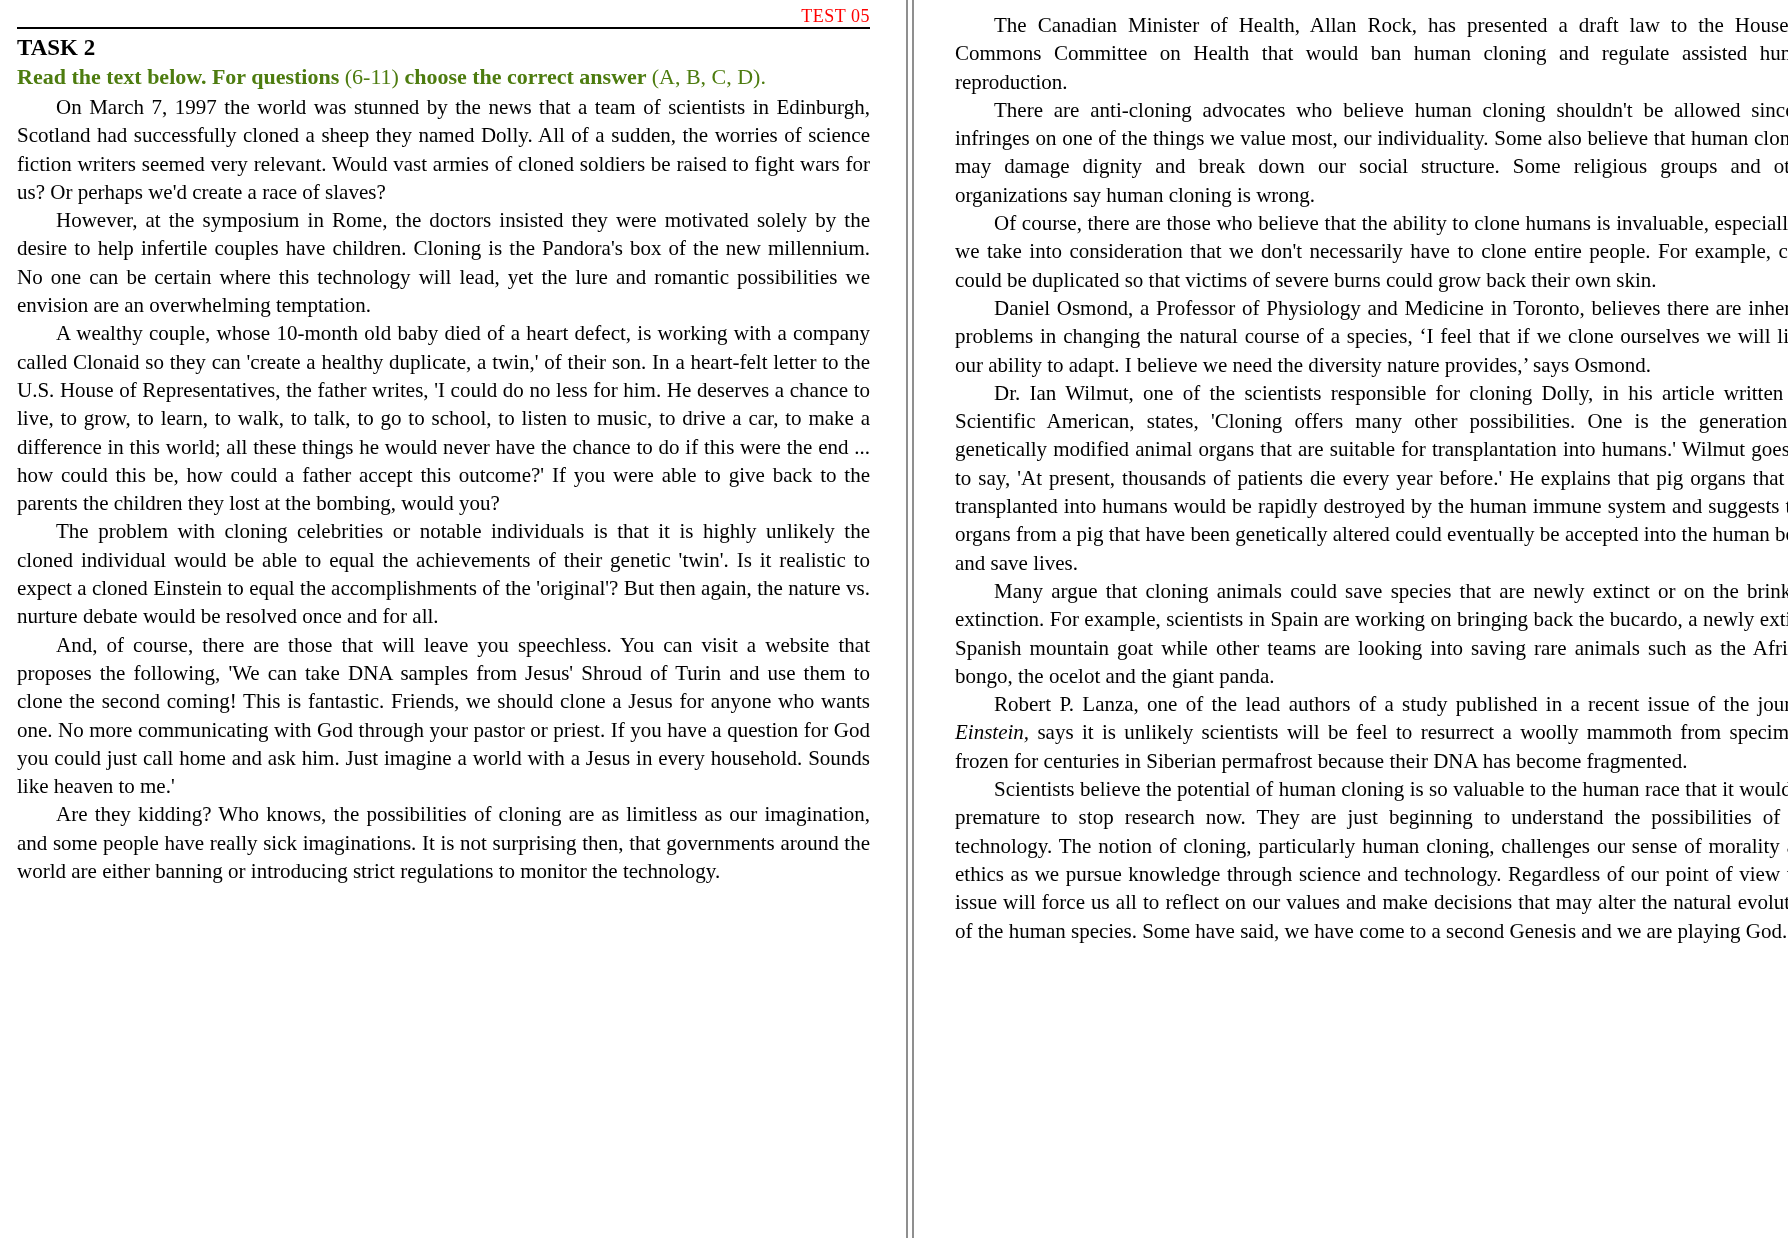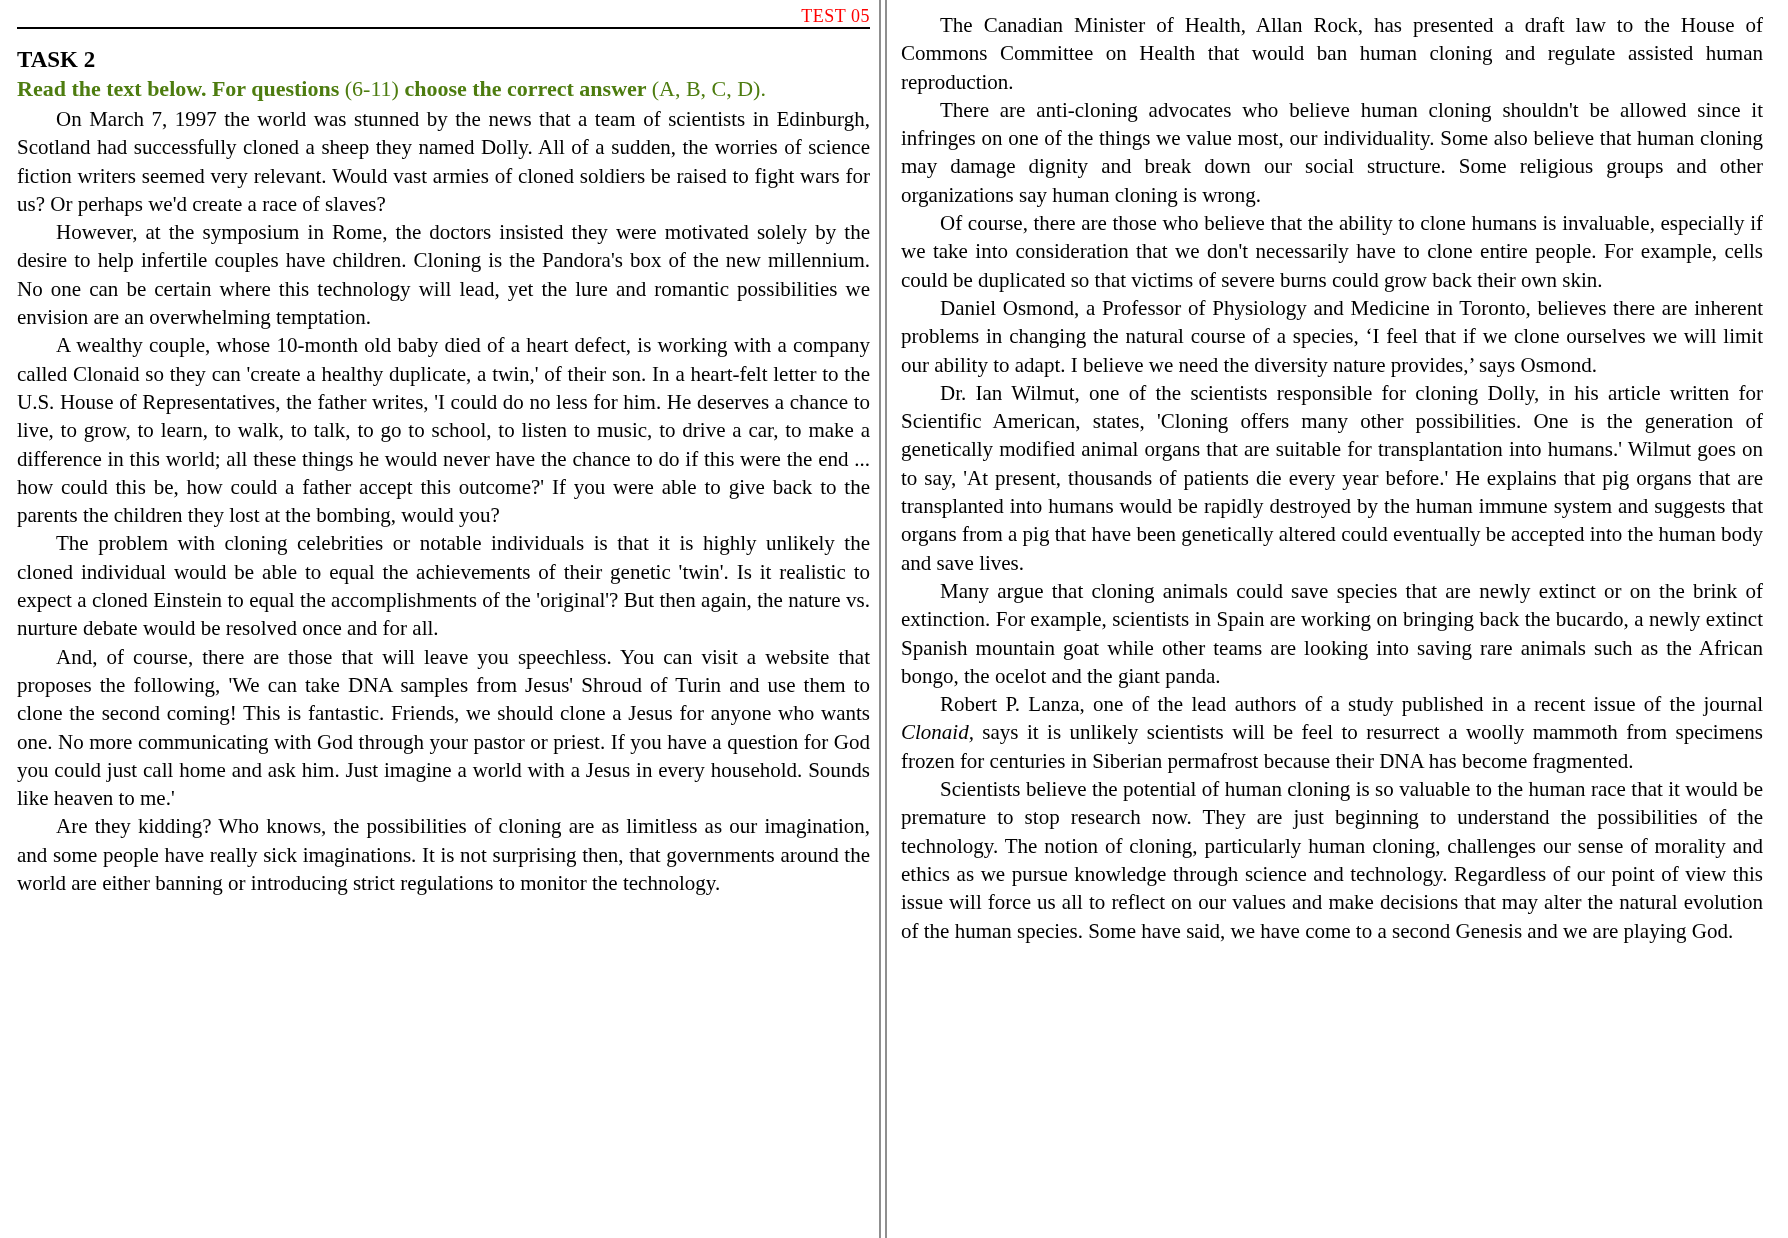--- a/index.html
+++ b/index.html
@@ -10,20 +10,21 @@
     height: 1238px;
     overflow: hidden;
   }
   .page {
     position: relative;
     width: 1556px;
     height: 1238px;
     display: flex;
     font-family: "Liberation Serif", "DejaVu Serif", serif;
     color: #000000;
+    gap: 27px;
   }
   .col-left {
     width: 853px;
     margin-left: 17px;
     flex: none;
   }
   .divider {
     flex: none;
     width: 4px;
     margin-left: 9px;
@@ -47,21 +48,21 @@
   .test-label {
     color: #ff0000;
     font-size: 18px;
     line-height: 20px;
     letter-spacing: 0.5px;
   }
   .task-title {
     font-weight: bold;
     font-size: 23px;
     line-height: 30px;
-    margin-top: 16px;
+    margin-top: 4px;
   }
   .instruction {
     color: #4d7c0f;
     font-size: 22px;
     line-height: 28px;
     margin-bottom: 2px;
     white-space: nowrap;
   }
   .instruction .seg-bold { font-weight: bold; }
   .instruction .seg-normal { font-weight: normal; }
@@ -98,18 +99,18 @@
   <div class="divider"></div>
 
   <div class="col-right">
     <div id="right-paras">
         <p class="para"><span>The Canadian Minister of Health, Allan Rock, has presented a draft law to the House of Commons Committee on Health that would ban human cloning and regulate assisted human reproduction.</span></p>
         <p class="para"><span>There are anti-cloning advocates who believe human cloning shouldn't be allowed since it infringes on one of the things we value most, our individuality. Some also believe that human cloning may damage dignity and break down our social structure. Some religious groups and other organizations say human cloning is wrong.</span></p>
         <p class="para"><span>Of course, there are those who believe that the ability to clone humans is invaluable, especially if we take into consideration that we don't necessarily have to clone entire people. For example, cells could be duplicated so that victims of severe burns could grow back their own skin.</span></p>
         <p class="para"><span>Daniel Osmond, a Professor of Physiology and Medicine in Toronto, believes there are inherent problems in changing the natural course of a species, ‘I feel that if we clone ourselves we will limit our ability to adapt. I believe we need the diversity nature provides,’ says Osmond.</span></p>
         <p class="para"><span>Dr. Ian Wilmut, one of the scientists responsible for cloning Dolly, in his article written for Scientific American, states, 'Cloning offers many other possibilities. One is the generation of genetically modified animal organs that are suitable for transplantation into humans.'  Wilmut goes on to say, 'At present, thousands of patients die every year before.' He explains that pig organs that are transplanted into humans would be rapidly destroyed by the human immune system and suggests that organs from a pig that have been genetically altered could eventually be accepted into the human body and save lives.</span></p>
         <p class="para"><span>Many argue that cloning animals could save species that are newly extinct or on the brink of extinction. For example, scientists in Spain are working on bringing back the bucardo, a newly extinct Spanish mountain goat while other teams are looking into saving rare animals such as the African bongo, the ocelot and the giant panda.</span></p>
-        <p class="para"><span>Robert P. Lanza, one of the lead authors of a study published in a recent issue of the journal </span><span class="italic">Clonaid,</span><span> says it is unlikely scientists will be feel to resurrect a woolly mammoth from specimens frozen for centuries in Siberian permafrost because their DNA has become fragmented.</span></p>
+        <p class="para"><span>Robert P. Lanza, one of the lead authors of a study published in a recent issue of the journal </span><span class="italic">Einstein,</span><span> says it is unlikely scientists will be feel to resurrect a woolly mammoth from specimens frozen for centuries in Siberian permafrost because their DNA has become fragmented.</span></p>
         <p class="para"><span>Scientists believe the potential of human cloning is so valuable to the human race that it would be premature to stop research now. They are just beginning to understand the possibilities of the technology. The notion of cloning, particularly human cloning, challenges our sense of morality and ethics as we pursue knowledge through science and technology. Regardless of our point of view this issue will force us all to reflect on our values and make decisions that may alter the natural evolution of the human species. Some have said, we have come to a second Genesis and we are playing God.</span></p>
       </div>
   </div>
 
 </div>
 
 </body></html>

